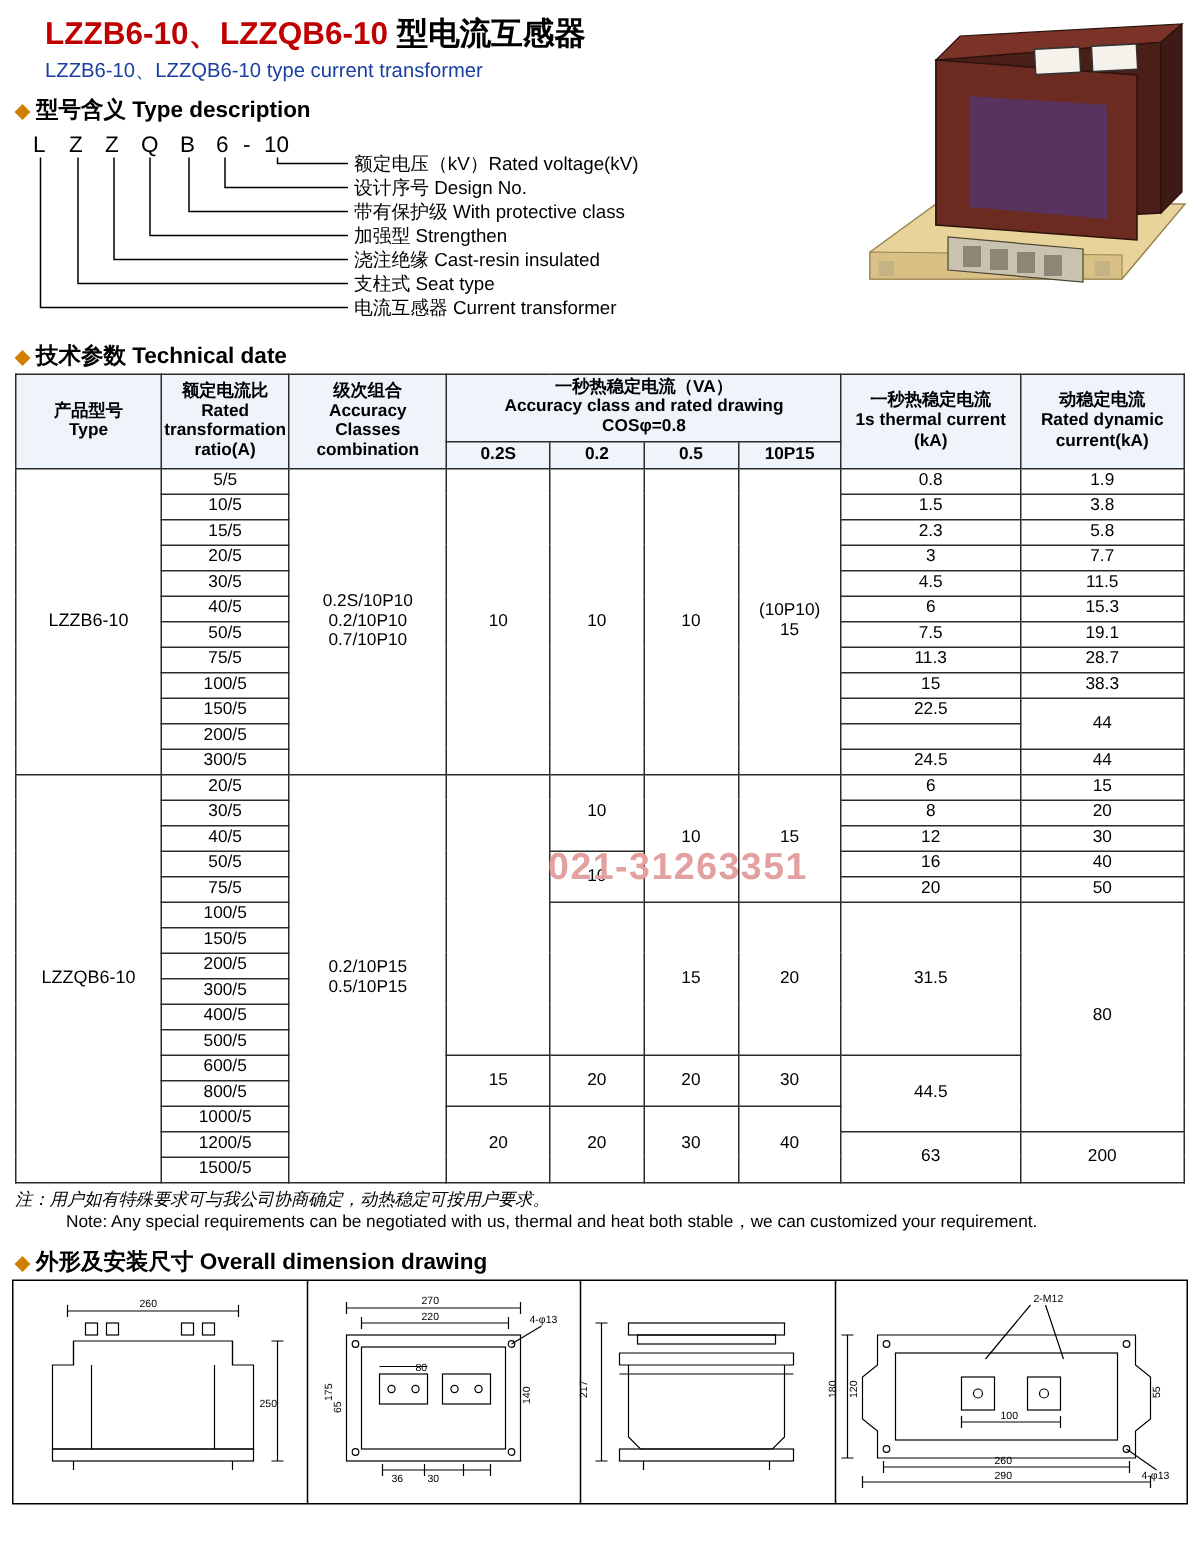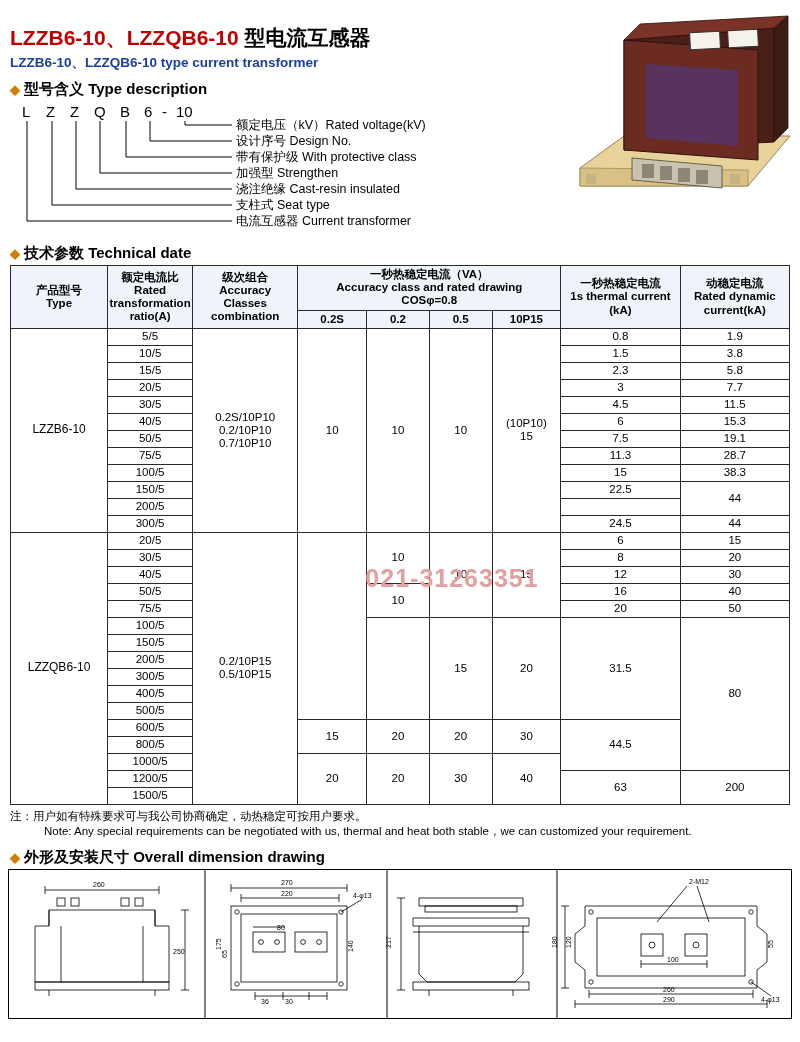--- a/index.html
+++ b/index.html
@@ -8,28 +8,28 @@
     width: 800px; height: 1042px;
     background:#fff;
     font-family: "Liberation Sans", sans-serif;
     color:#000;
     position:relative;
     overflow:hidden;
   }
   .page { position:relative; width:800px; height:1042px; }
 
   
-  .header { padding: 24px 10px 0 10px; }
+  .header { padding: 8px 10px 0 10px; margin-left: 20px; }
   .title-cn {
     font-size: 21px; font-weight: bold; color:#c00000; letter-spacing:0px;
     white-space:nowrap;
   }
   .title-cn .blk { color:#000; }
   .title-en {
-    font-size: 13.5px; color:#1a3fa0; font-weight:bold; margin-top:2px;
+    font-size: 13.5px; color:#1a3fa0; font-weight:normal; margin-top:2px;
     white-space:nowrap;
   }
 
   
   .sec-head {
     font-size:15px; font-weight:bold; margin: 8px 0 2px 10px;
     white-space:nowrap;
   }
   .sec-head .dia { color:#d08000; font-size:13px; margin-right:4px; }
 
@@ -54,21 +54,21 @@
     line-height:1.15;
   }
   table.spec thead th { background:#eef4fa; font-size:11.5px; padding:2px 1px; }
   .h-cn { display:block; }
   .h-en { display:block; }
   td.tall { font-size:12px; }
   .cur { height:17px; }
 
   
   .note { margin:4px 0 0 10px; font-size:11.5px; line-height:1.35; }
-  .note .cn { display:block; }
+  .note .cn { display:block;font-style:italic; }
   .note .en { display:block;padding-left:34px; }
 
   
   .draw-wrap { margin:2px 0 0 8px; width:784px; height:150px; border:1px solid #000; position:relative; background:#fff;}
 
   
   .wm {
     position:absolute; left:262px; top:560px; width:380px;
     color:#e2a0a0; font-weight:bold; text-align:center; pointer-events:none;
   }

